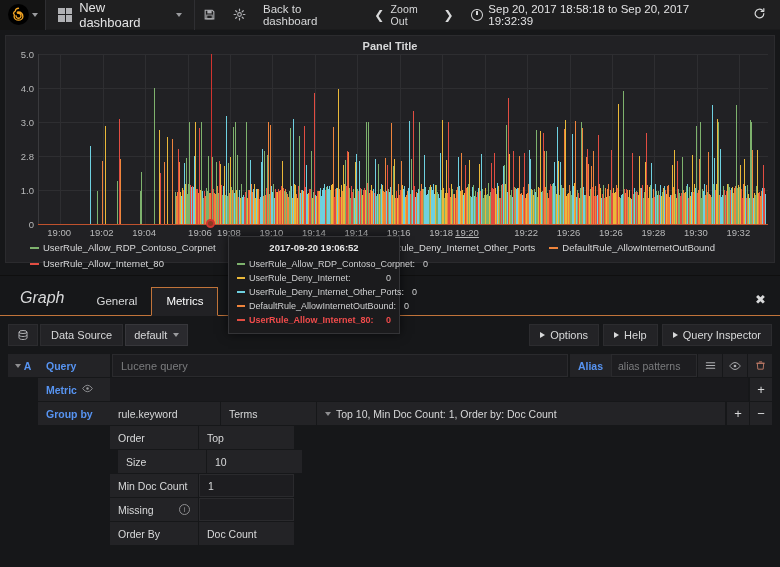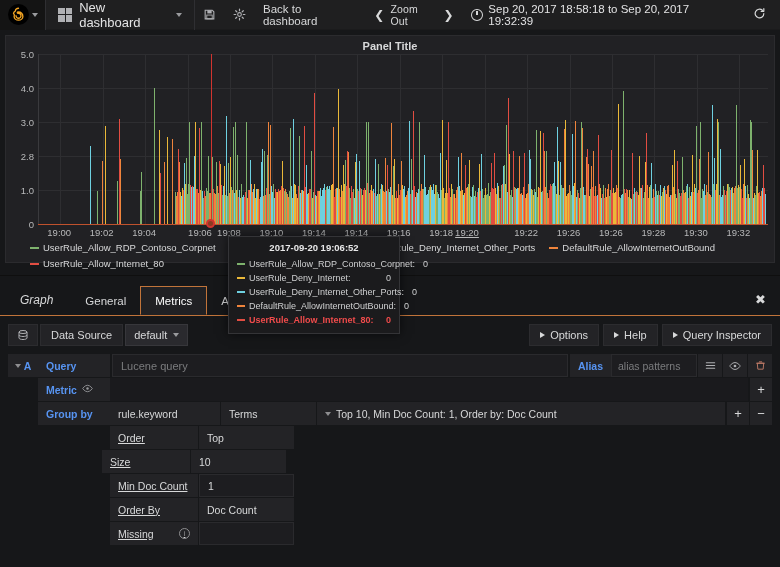--- a/index.html
+++ b/index.html
@@ -172,21 +172,21 @@
     position: absolute; left: 0; right: 0; top: 275px;
     bottom: 0; background: #161719;
     border-top: 1px solid #0f0f0f;
   }
   .tabbar {
     height: 40px; display: flex; align-items: flex-end;
     border-bottom: 1px solid #c1743a; position: relative;
     background: #161719;
   }
   .editor-kind {
-    font-size: 12px; font-style: italic; color: #d8d9da;
+    font-size: 16px; font-style: italic; color: #d8d9da;
     padding: 0 18px 8px 20px; font-weight: normal;
   }
   .tab {
     font-size: 11.5px; color: #d8d9da;
     padding: 8px 14px 8px 14px; height: 29px;
     display: flex; align-items: center;
   }
   .tab.active {
     background: #212124; border: 1px solid #c1743a;
     border-bottom: 1px solid #212124;
@@ -287,21 +287,21 @@
     align-items: center; justify-content: center;
     font-size: 13px; color: #d8d9da; margin-left: 1px;
   }
   .eye { font-size: 10px; color: #9a9b9e; }
   .info-i {
     width: 11px; height: 11px; border-radius: 50%;
     border: 1px solid #8e8e90; font-size: 8px;
     display: flex; align-items: center; justify-content: center;
     color: #8e8e90; margin-left: auto;
   }
-  .sub-lbl { width: 88px; text-decoration: underline; }
+  .sub-lbl { width: 88px; }
   .sub-val { width: 95px; }
 </style>
 </head>
 <body>
 
 <div class="topnav">
   <div class="logo-wrap">
     <div class="logo-circle">
       <svg width="15" height="15" viewBox="0 0 24 24" aria-hidden="true">
         <path d="M12 2c-3 0-5 2-5 4 0 1-1 1-2 2s-1 3 0 4c1 1 0 2 0 3 0 3 3 6 7 6s7-3 7-6c0-4-3-7-7-7-1 0-2 0-2 1s1 1 2 1c2 0 4 2 4 4s-2 4-4 4-4-2-4-4" fill="none" stroke="#f5a623" stroke-width="2.1" stroke-linecap="round"></path>
@@ -1087,21 +1087,21 @@
         <span class="tt-dash" style="background: rgb(226, 77, 66);"></span>
         <span class="tt-name">UserRule_Allow_Internet_80:</span>
         <span class="tt-val">0</span>
       </div>
     </div>
 </div>
 
 <div class="editor">
   <div class="tabbar">
     <div class="editor-kind">Graph</div>
-    <div id="tabs" style="display:flex;align-items:flex-start;">
+    <div id="tabs" style="display:flex;align-items:center;">
         <div class="tab">General</div>
         <div class="tab active">Metrics</div>
         <div class="tab">Axes</div>
         <div class="tab">ime range</div>
       </div>
     <div class="tab-close">✖</div>
   </div>
 
   <div class="editor-body">
     <div class="ds-row">
@@ -1193,43 +1193,43 @@
       <div id="settingsRows">
           <div class="qrow">
             <div class="q-toggle" style="background: transparent;"></div>
             <div class="cell sub-lbl" style="margin-left: 72px;">
               <span>Order</span>
             </div>
             <div class="cell sub-val">Top</div>
           </div>
           <div class="qrow">
             <div class="q-toggle" style="background: transparent;"></div>
-            <div class="cell sub-lbl" style="margin-left: 64px;">
+            <div class="cell sub-lbl" style="margin-left: 80px;">
               <span>Size</span>
             </div>
             <div class="cell sub-val">10</div>
           </div>
           <div class="qrow">
             <div class="q-toggle" style="background: transparent;"></div>
             <div class="cell sub-lbl" style="margin-left: 72px;">
               <span>Min Doc Count</span>
             </div>
             <div class="cell sub-val input">1</div>
           </div>
           <div class="qrow">
             <div class="q-toggle" style="background: transparent;"></div>
             <div class="cell sub-lbl" style="margin-left: 72px;">
-              <span>Order By</span>
-            </div>
-            <div class="cell sub-val">Doc Count</div>
-          </div>
-          <div class="qrow">
-            <div class="q-toggle" style="background: transparent;"></div>
-            <div class="cell sub-lbl" style="margin-left: 72px;">
               <span>Missing</span>
               <span class="info-i">i</span>
             </div>
             <div class="cell sub-val input"></div>
           </div>
+          <div class="qrow">
+            <div class="q-toggle" style="background: transparent;"></div>
+            <div class="cell sub-lbl" style="margin-left: 72px;">
+              <span>Order By</span>
+            </div>
+            <div class="cell sub-val">Doc Count</div>
+          </div>
         </div>
     </div>
   </div>
 </div>
 
 </body></html>

